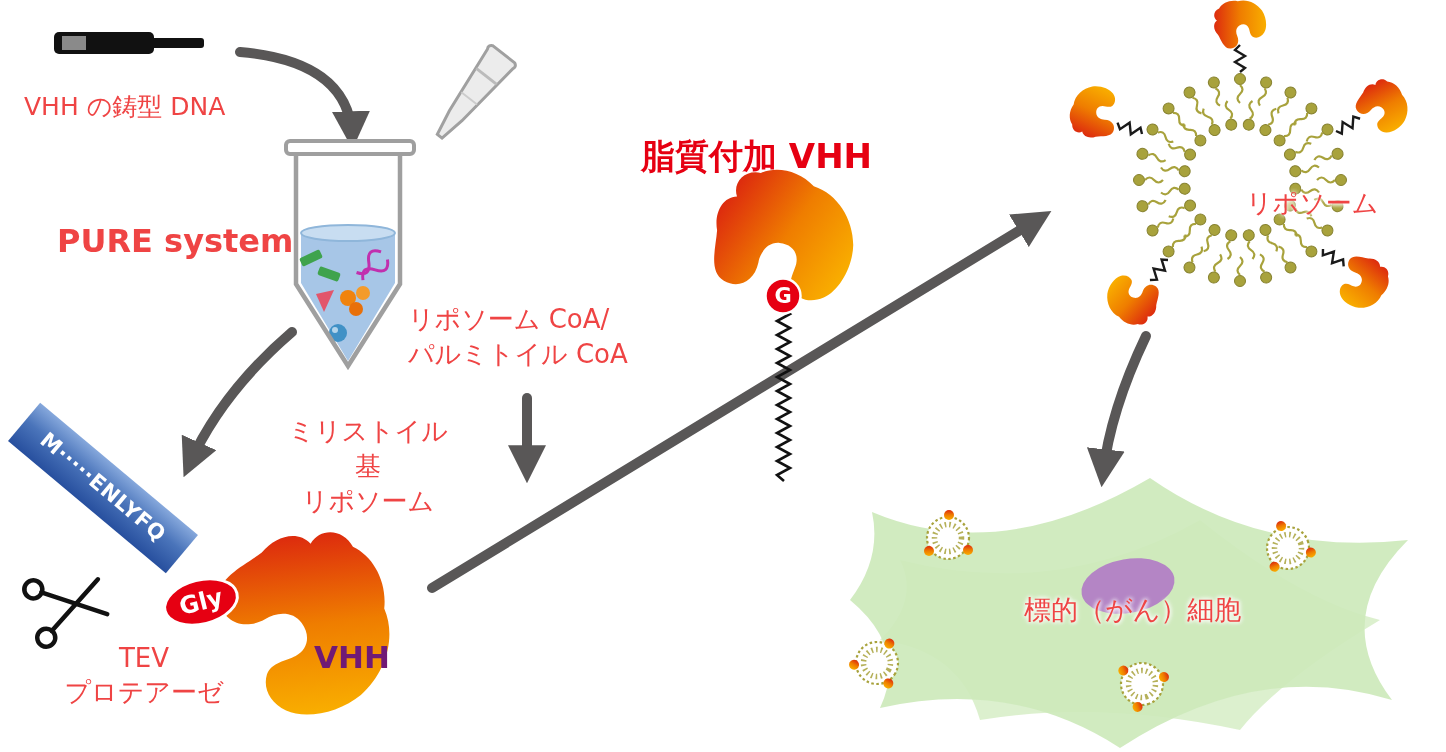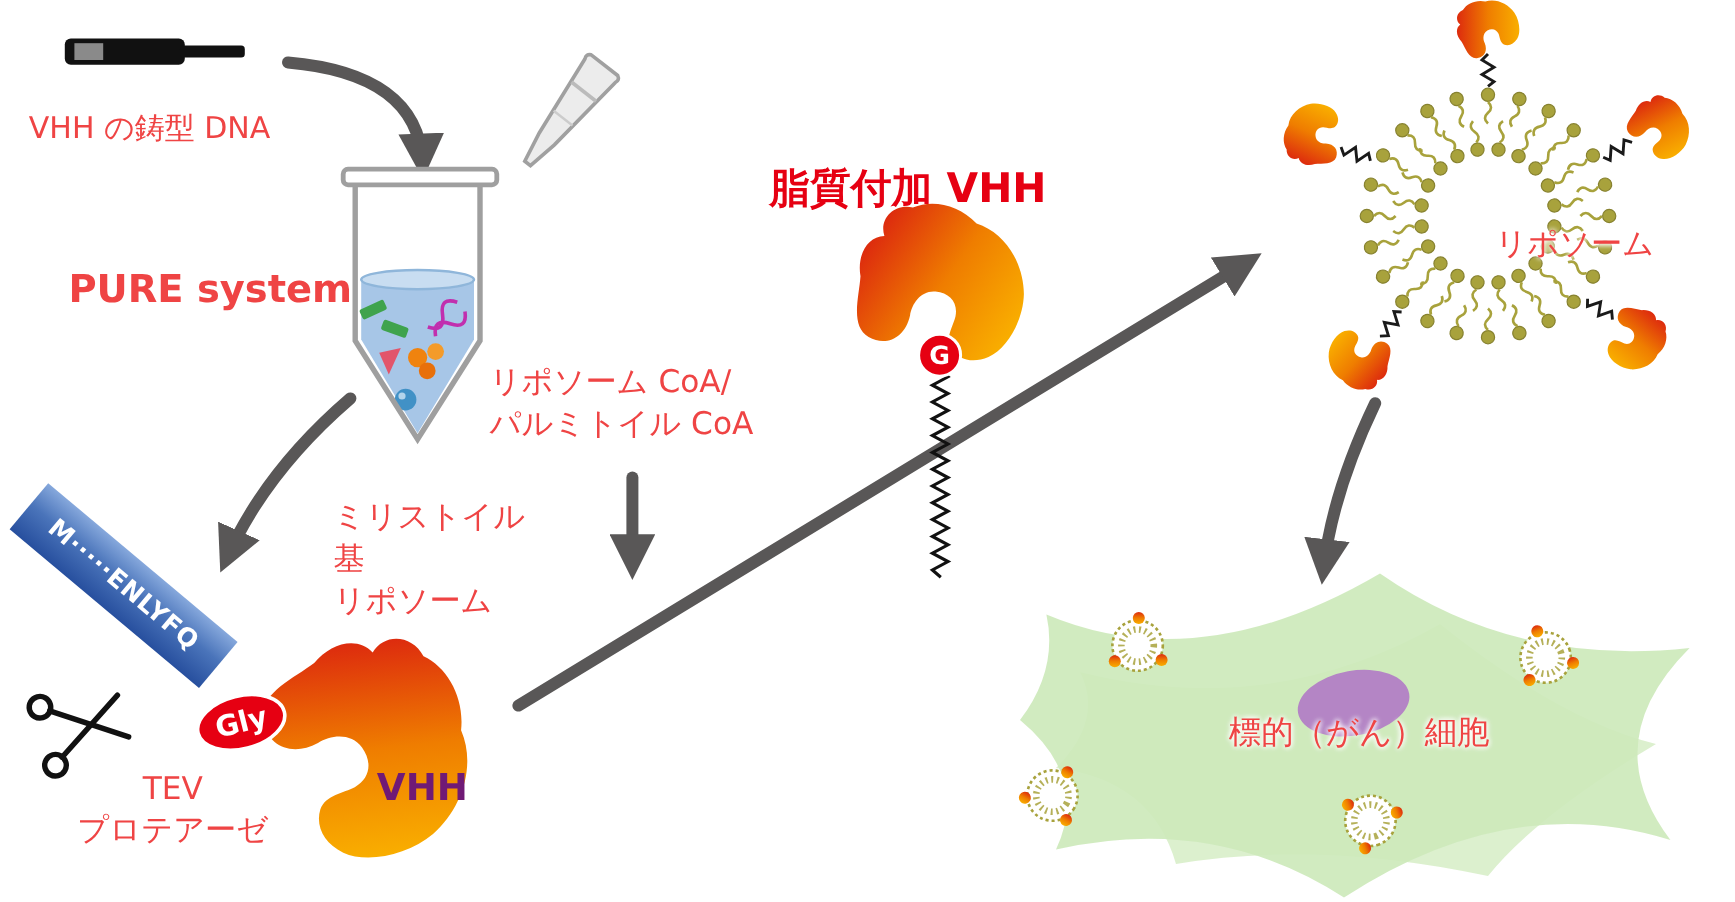--- a/index.html
+++ b/index.html
@@ -210,21 +210,21 @@
 
   <div class="label" style="left:24px;top:90px;font-size:25px;">VHH の鋳型 DNA</div>
 
   <div class="label b" style="left:57px;top:222px;font-size:32px;">PURE system</div>
 
   <div class="label" style="left:408px;top:302px;font-size:26px;line-height:1.35;">
     <span>リポソーム CoA/</span><br>
     <span>パルミトイル CoA</span>
   </div>
 
-  <div class="label" style="left:278px;top:414px;width:180px;text-align:left;font-size:26px;line-height:1.35;white-space:normal;">
+  <div class="label" style="left:278px;top:414px;width:180px;text-align:center;font-size:26px;line-height:1.35;white-space:normal;">
     <span>ミリストイル基</span><br>
     <span>リポソーム</span>
   </div>
 
   <div class="label b white" style="left:103px;top:487px;font-size:21px;letter-spacing:0.5px;transform:translate(-50%,-50%) rotate(40deg);">M·····ENLYFQ</div>
 
   <div class="label" style="left:108px;top:642px;font-size:26px;line-height:1.3;text-align:center;transform:translateX(-50%);margin-left:36px;">
     <span>TEV</span><br>
     <span>プロテアーゼ</span>
   </div>

